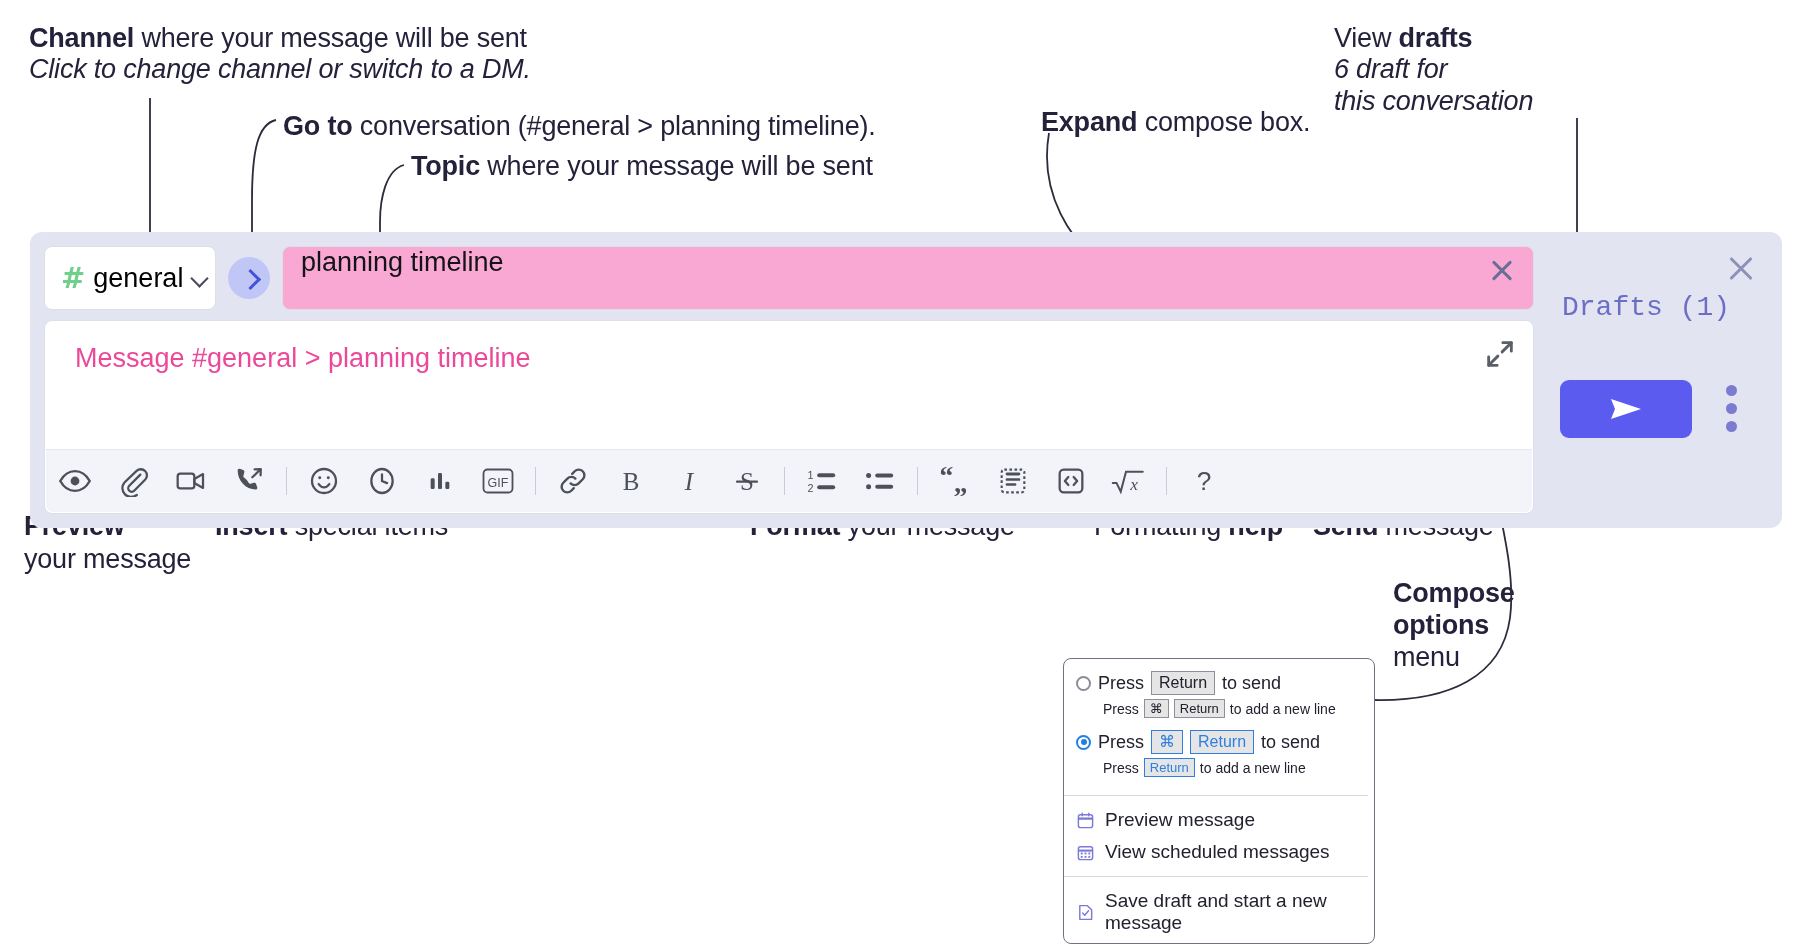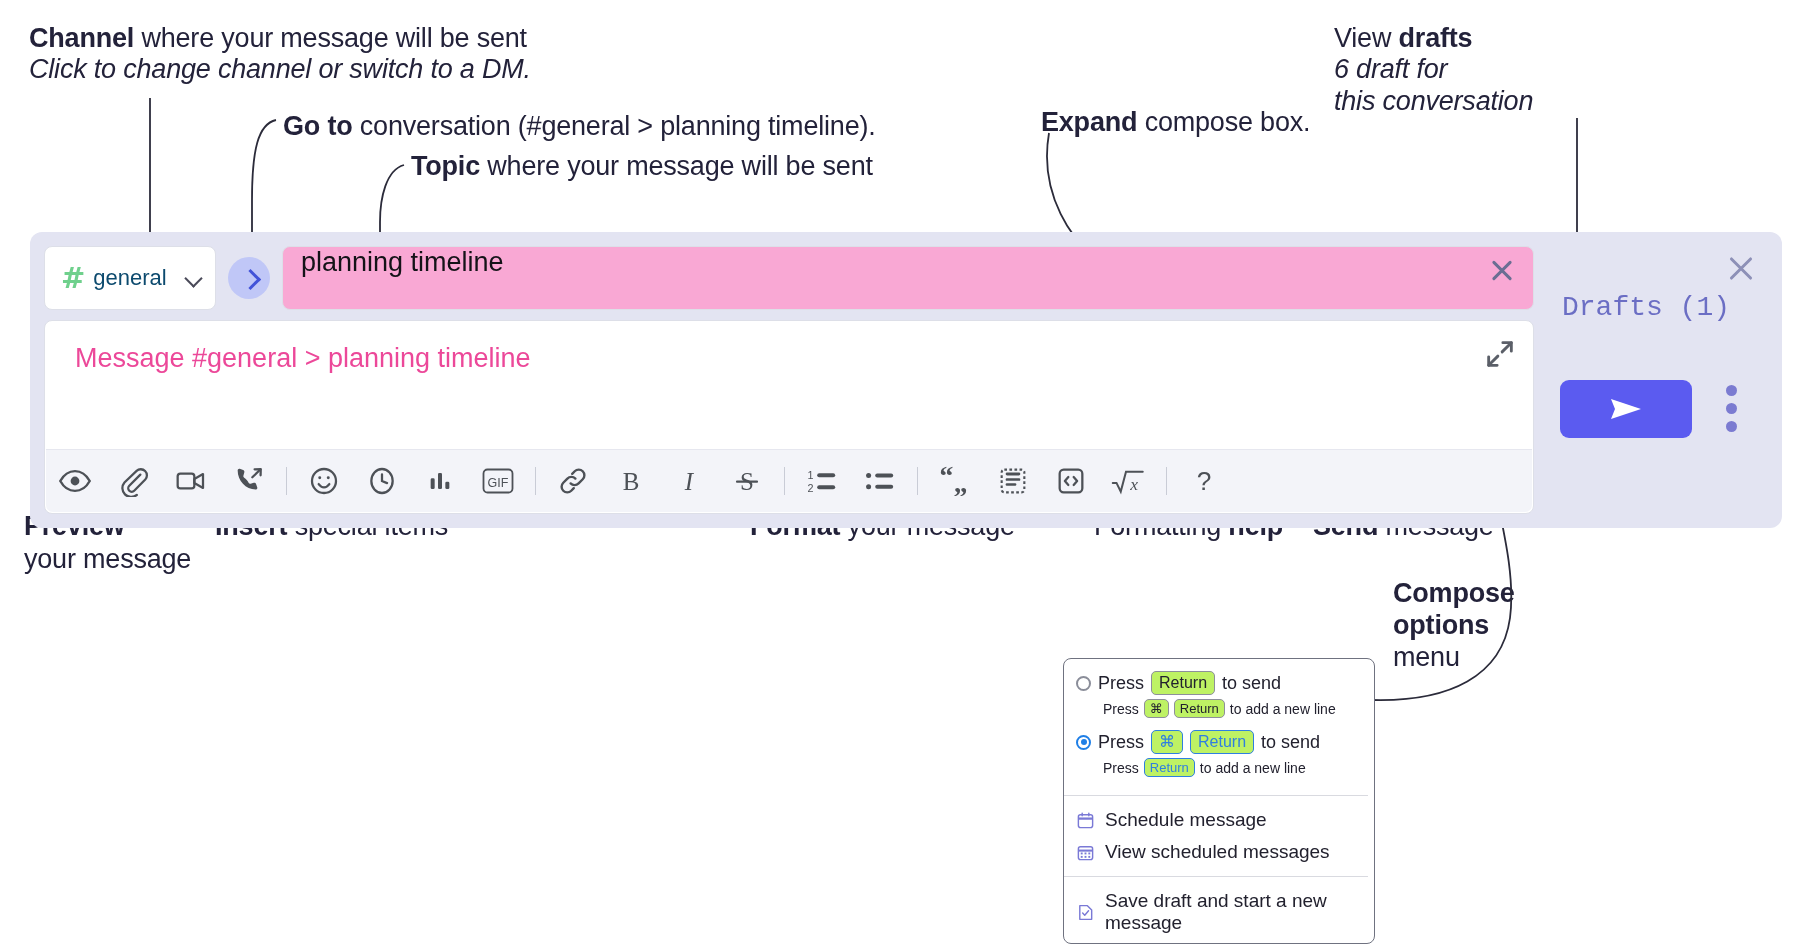--- a/index.html
+++ b/index.html
@@ -51,21 +51,21 @@
     border-radius:8px;
     display:flex;align-items:center;
     box-sizing:border-box;
     padding:0 12px 0 16px;
     gap:8px;
   }
   .hash{
     color:#6fd08c;font-weight:700;font-size:29px;line-height:1;
     font-family:"DejaVu Sans", sans-serif;
   }
-  #channel-name{font-size:22px;color:#0c4a6e;flex:1;}
+  #channel-name{font-size:27px;color:#000000;flex:1;}
   .chev{
     width:18px;height:18px;position:relative;flex:0 0 18px;
   }
   .chev:before{
     content:"";position:absolute;left:2px;top:3px;
     width:11px;height:11px;
     border-right:2.4px solid #4a4a59;
     border-bottom:2.4px solid #4a4a59;
     transform:rotate(45deg);
   }
@@ -194,23 +194,23 @@
     border:2px solid #8a8d99;box-sizing:border-box;flex:0 0 15px;
     position:relative;background:#fff;
   }
   .radio.on{border-color:#1f7fe6;}
   .radio.on:after{
     content:"";position:absolute;left:2.5px;top:2.5px;width:6px;height:6px;
     border-radius:50%;background:#1f7fe6;
   }
   .key{
     display:inline-block;
-    border:1px solid #8d8f9b;border-radius:5px;
+    border:1px solid #8d8f9b;border-radius:0;
     padding:1px 7px;font-size:16px;line-height:20px;
-    color:#22212e;background:#bef264;
+    color:#22212e;background:#e5e5e5;
   }
   .key.sm{font-size:13px;line-height:17px;padding:0px 5px;}
   .key.blue{border-color:#2f7fe0;color:#2f7fe0;}
   .menu-div{height:1px;background:#d9dae0;margin:8px 0;}
   .mitem{
     display:flex;align-items:center;gap:10px;
     padding:5px 12px;font-size:19px;color:#22212e;
   }
   .mico{width:19px;height:19px;flex:0 0 19px;color:#7a79d6;}
   .mico svg{display:block;}
@@ -557,21 +557,21 @@
 
     <div class="mitem">
       <span class="mico">
         <svg width="19" height="19" viewBox="0 0 20 20" fill="none" stroke="#7a79d6" stroke-width="1.5">
           <rect x="2.5" y="4" width="15" height="13.5" rx="2.2"></rect>
           <path d="M2.5 8 L17.5 8" stroke-width="2.4"></path>
           <path d="M6.5 2.2 L6.5 5" stroke-linecap="round"></path>
           <path d="M13.5 2.2 L13.5 5" stroke-linecap="round"></path>
         </svg>
       </span>
-      <span>Schedule message</span>
+      <span>Preview message</span>
     </div>
 
     <div class="mitem">
       <span class="mico">
         <svg width="19" height="19" viewBox="0 0 20 20" fill="none" stroke="#7a79d6" stroke-width="1.5">
           <rect x="2.5" y="4" width="15" height="13.5" rx="2.2"></rect>
           <path d="M2.5 8 L17.5 8" stroke-width="2.2"></path>
           <g fill="#7a79d6" stroke="none">
             <rect x="5" y="10" width="2" height="2"></rect>
               <rect x="9" y="10" width="2" height="2"></rect>

